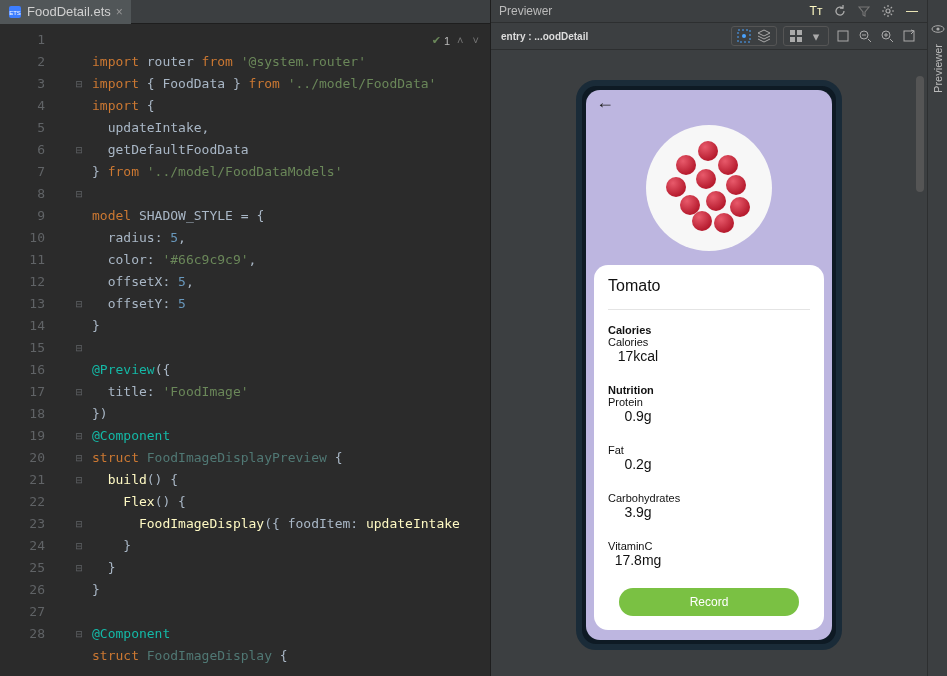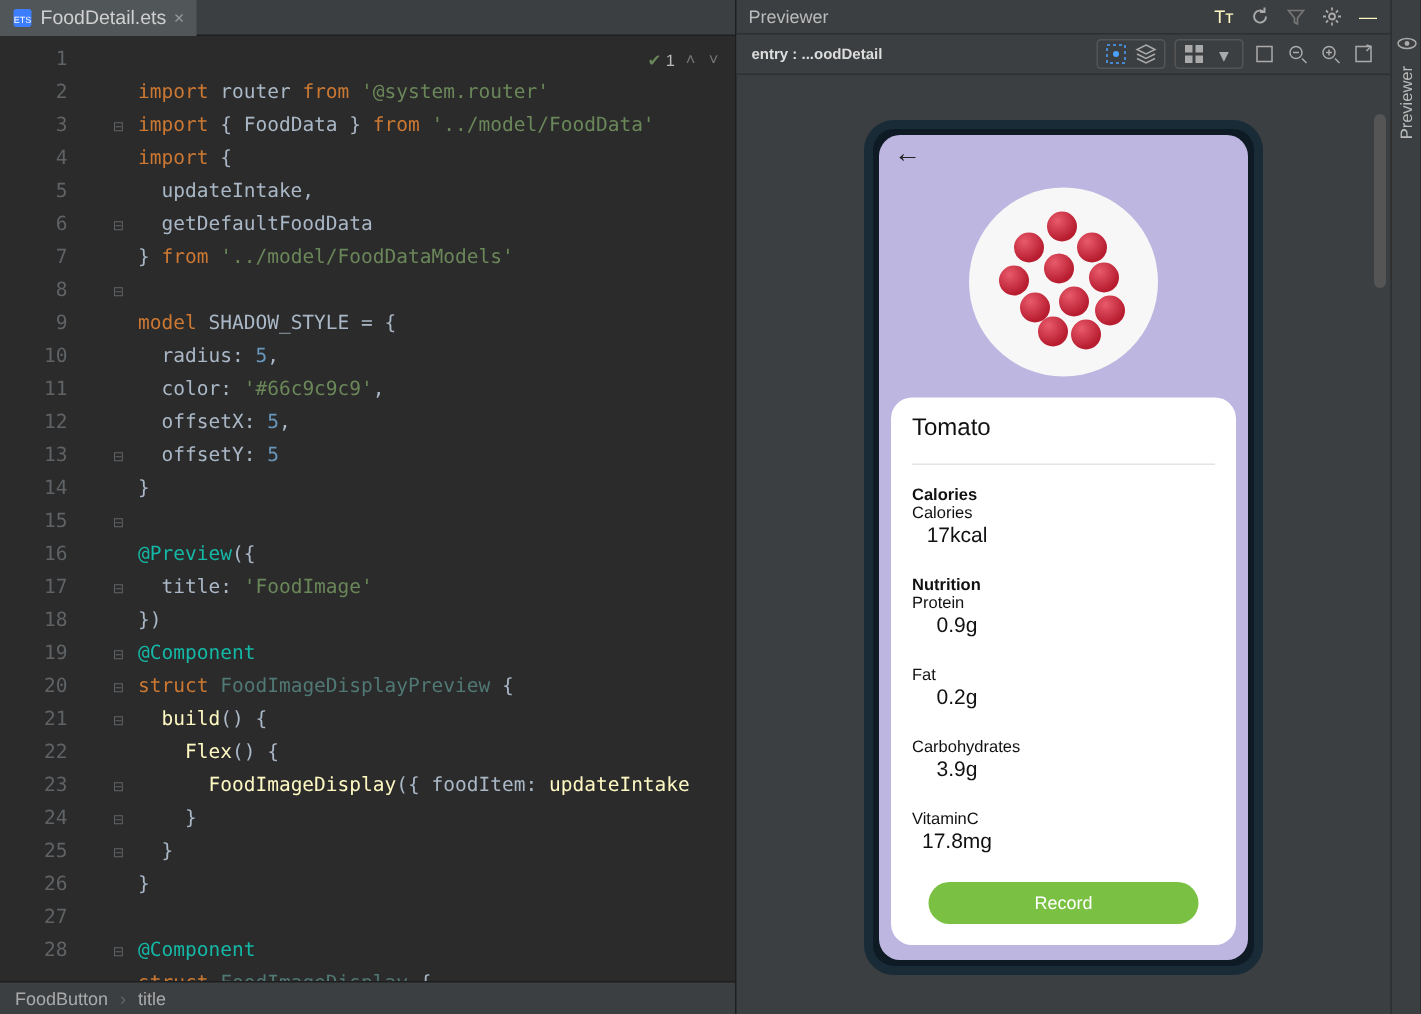--- a/index.html
+++ b/index.html
@@ -173,25 +173,20 @@
       <span class="fn">FoodImageDisplay</span><span class="brace">({</span> <span>foodItem</span><span class="op">:</span> <span class="fn">updateIntake</span>
     <span class="brace">}</span>
   <span class="brace">}</span>
 <span class="brace">}</span>
 
 <span class="at">@Component</span>
 <span class="kw">struct</span> <span class="comp">FoodImageDisplay</span> <span class="brace">{</span>
       </div>
   </div>
 
-  <div class="breadcrumb">
-    <span>FoodButton</span>
-    <span class="sep">›</span>
-    <span>title</span>
-  </div>
 </div>
 
 <div class="preview-panel">
   <div class="pv-titlebar">
     <span>Previewer</span>
     <span class="tools">
       <span class="ico">Tᴛ</span>
       <span class="ico">
           <svg viewBox="0 0 14 14">
             <path d="M11 7a4 4 0 1 1-1.2-2.8" fill="none" stroke="#aaa" stroke-width="1.3"></path>

